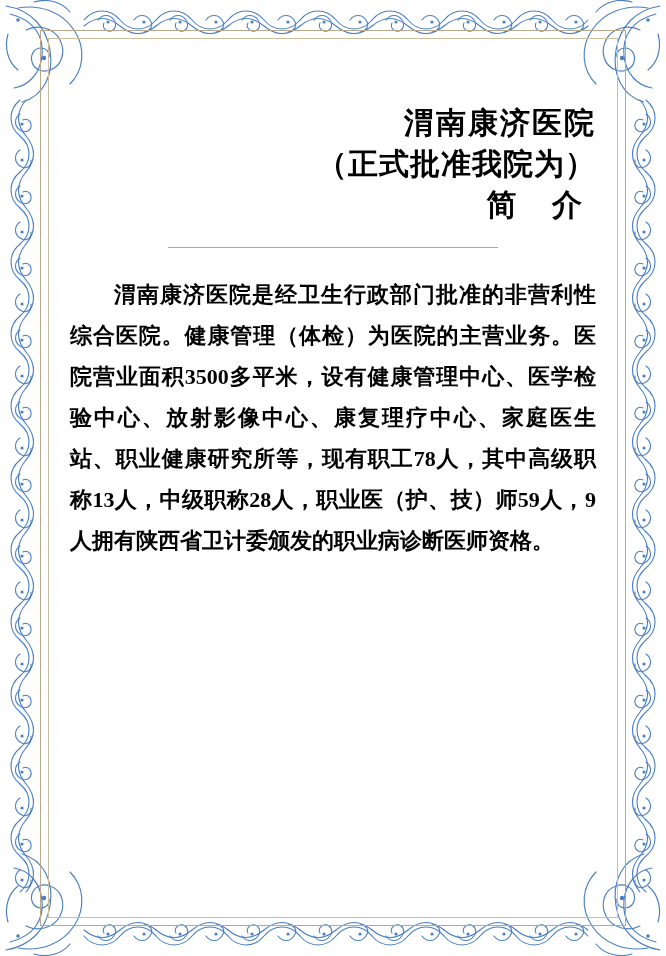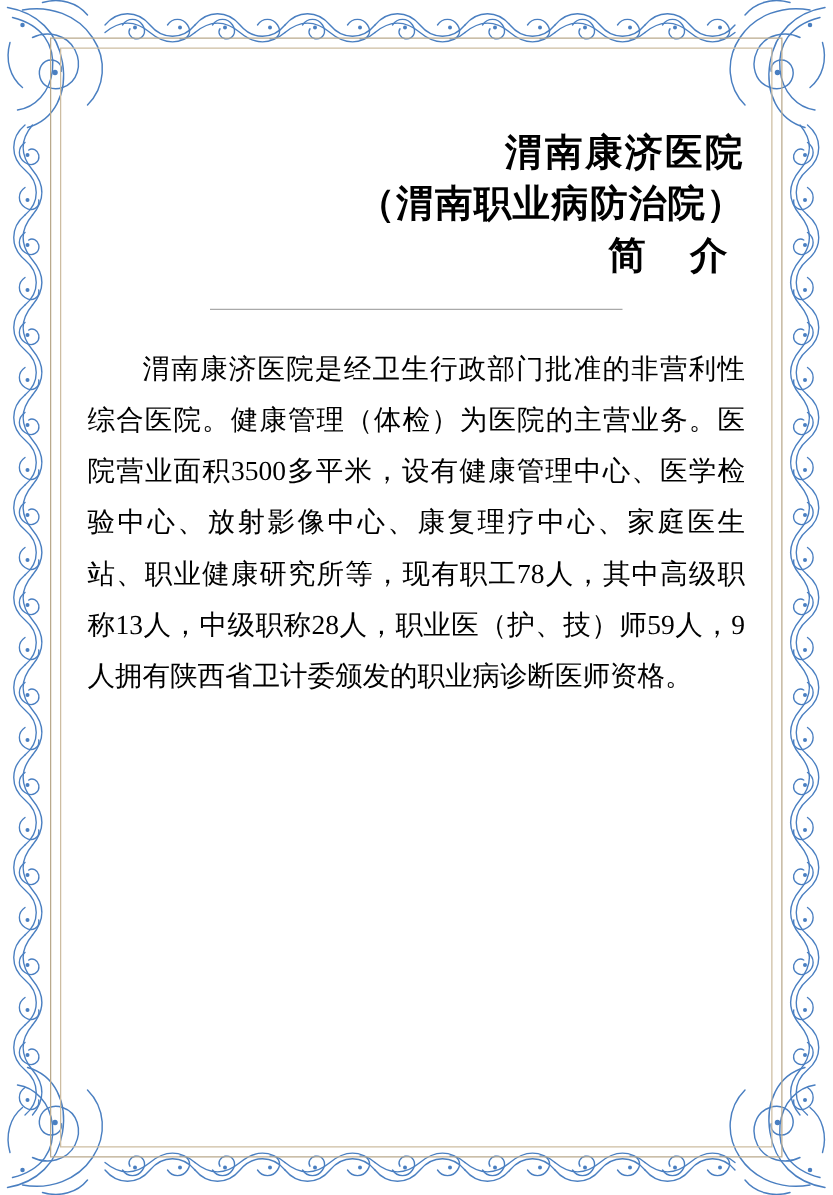--- a/index.html
+++ b/index.html
@@ -84,20 +84,21 @@
 
   .title-divider {
     width: 330px;
     height: 1px;
     background: #a9a9a9;
     margin: 22px auto 0 auto;
   }
 
   .body-block {
     margin-top: 26px;
+    font-weight: bold;
   }
   .para {
     font-family: "Liberation Serif", "DejaVu Serif", serif;
     font-size: 22px;
     line-height: 41px;
     color: #000000;
     text-align: justify;
     text-justify: inter-ideograph;
     text-indent: 44px;
     margin: 0;
@@ -200,21 +201,21 @@
     </svg>
   </div>
 
   <div class="rule-outer"></div>
   <div class="rule-inner"></div>
 
   <div class="content">
 
     <div class="title-block">
       <div class="title-line">渭南康济医院</div>
-      <div class="title-line sub">（渭南职业病防治院）</div>
+      <div class="title-line sub">（正式批准我院为）</div>
       <div class="title-line brief">简  介</div>
       <div class="title-divider"></div>
     </div>
 
     <div class="body-block">
       <p class="para">渭南康济医院是经卫生行政部门批准的非营利性综合医院。健康管理（体检）为医院的主营业务。医院营业面积3500多平米，设有健康管理中心、医学检验中心、放射影像中心、康复理疗中心、家庭医生站、职业健康研究所等，现有职工78人，其中高级职称13人，中级职称28人，职业医（护、技）师59人，9人拥有陕西省卫计委颁发的职业病诊断医师资格。</p>
     </div>
 
   </div>
 </div>

